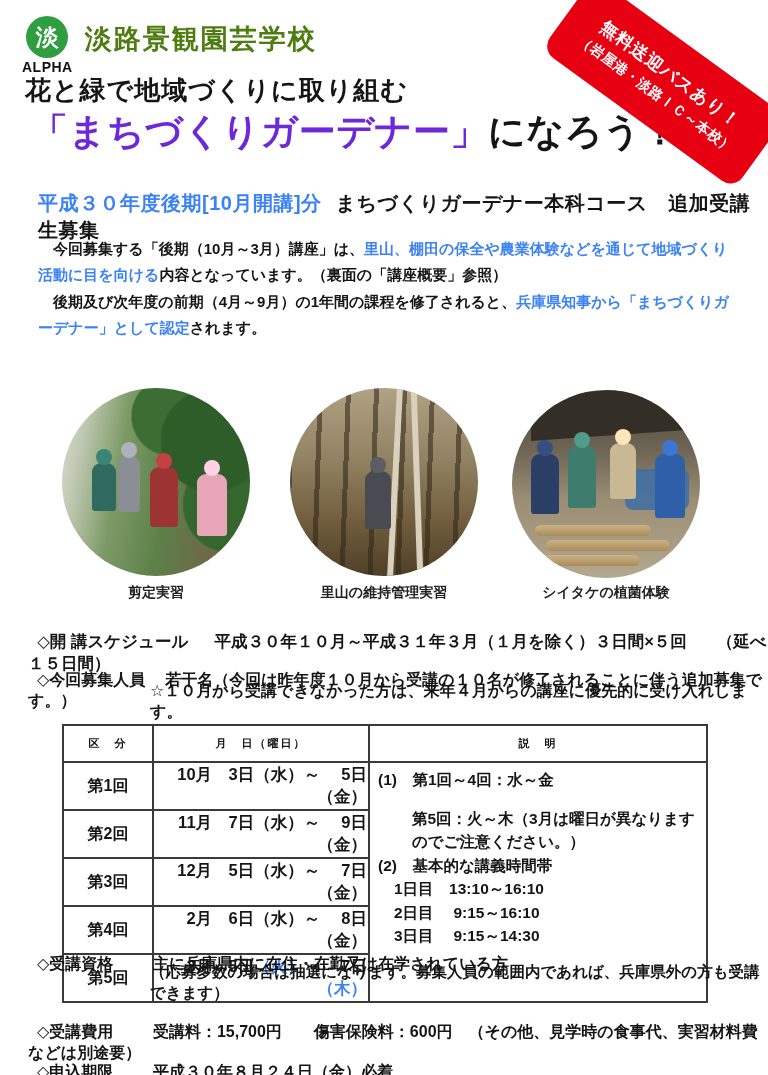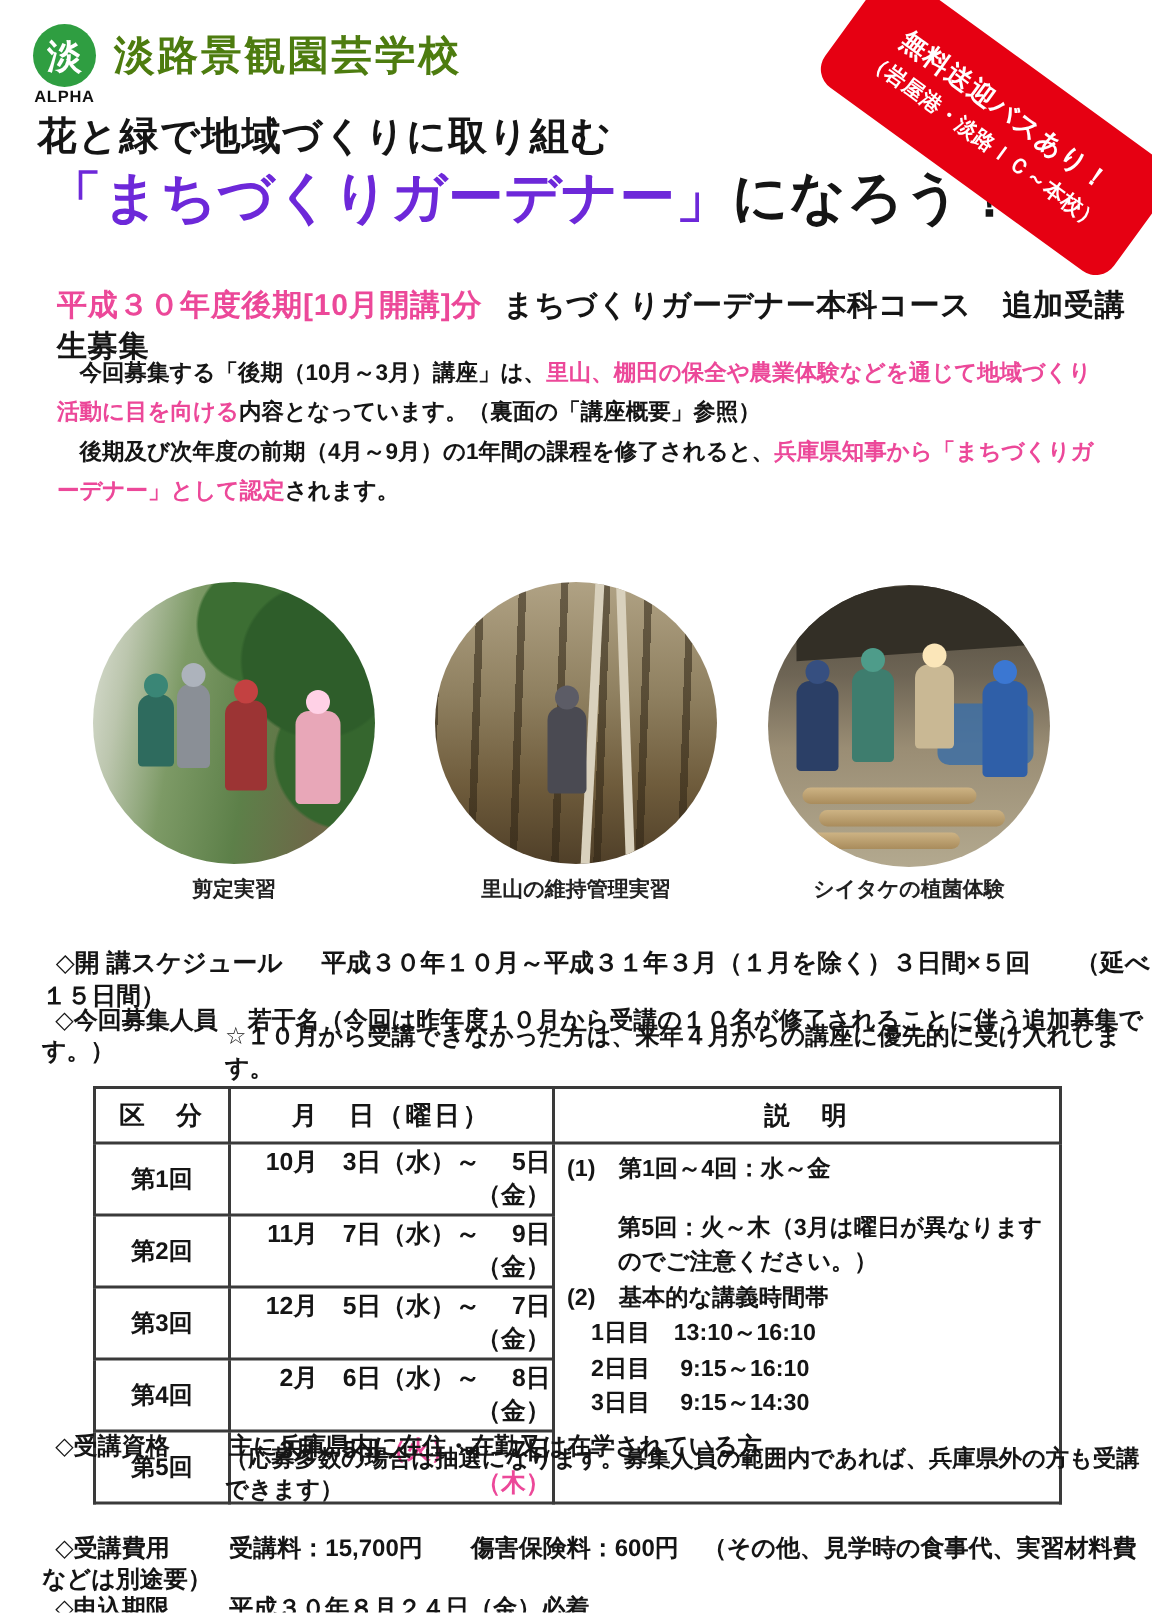--- a/index.html
+++ b/index.html
@@ -2,32 +2,32 @@
 <html><head>
 <meta charset="utf-8">
 <style>
   html,body { margin:0; padding:0; }
   body {
     width:768px; height:1075px; background:#ffffff; position:relative; overflow:hidden;
     font-family:"Liberation Sans","DejaVu Sans",sans-serif; color:#151515;
   }
   .pre { white-space:pre-wrap; }
   .abs { position:absolute; }
-  .red { color:#ec4899;margin-top:30px; }
+  .red { color:#3b82f6;margin-top:30px; }
   .green { color:#6d28d9; }
 
   
   .logo-row { top:16px; left:22px; display:flex; align-items:center; }
   .logo-mark { display:flex; flex-direction:column; align-items:center; }
   .logo-circle {
     width:42px; height:42px; border-radius:50%; background:#2f9e41; color:#fff;
     display:flex; align-items:center; justify-content:center;
     font-size:23px; font-weight:bold;
   }
-  .logo-sub { font-size:11px; font-weight:bold; letter-spacing:0.5px; margin-top:1px; color:#111; }
+  .logo-sub { font-size:14px; font-weight:bold; letter-spacing:0.5px; margin-top:1px; color:#111; }
   .school-name { font-size:27px; font-weight:600; color:#4d7c0f; letter-spacing:2px; margin:-14px 0 0 12px; }
 
   
   .ribbon {
     left:545px; top:38px; width:238px; height:90px; background:#e60012; border-radius:15px;
     transform:rotate(36deg); display:flex; flex-direction:column; align-items:center; justify-content:center;
     color:#fff; font-weight:bold; z-index:5; text-align:center;
   }
   .ribbon-line1 { font-size:17.5px; letter-spacing:1px; }
   .ribbon-line2 { font-size:14px; margin-top:4px; letter-spacing:0.5px; }
@@ -82,21 +82,21 @@
   .line-schedule .val { margin-left:26px; }
   .line-schedule .tot { margin-left:30px; }
   .line-recruit { left:28px; top:652px; font-size:16px; font-weight:800; }
   .line-recruit .val { margin-left:20px; }
   .line-recruit2 { left:150px; top:681px; font-size:16px; font-weight:800; }
 
   
   .sched-table-wrap { left:62px; top:724px; }
   table.sched { border-collapse:collapse; }
   table.sched th, table.sched td { border:2px solid #3a3a3a; font-weight:800; }
-  table.sched th { height:33px; font-size:17px; letter-spacing:2px; }
+  table.sched th { height:33px; font-size:11px; letter-spacing:2px; }
   td.cell-label { width:86px; text-align:center; font-size:16px; height:33px; }
   td.cell-date { width:212px; text-align:right; font-size:16.5px; }
   td.cell-notes { width:322px; vertical-align:top; padding:5px 6px 4px 8px; font-size:15.5px; line-height:1.52; }
   .note { white-space:pre-wrap; }
   .note-indent { padding-left:34px;margin-top:15px; }
   .note-time { padding-left:16px; }
 
   
   .info { font-size:16px; font-weight:800; }
   .info .lbl { display:inline-block; width:116px; }

